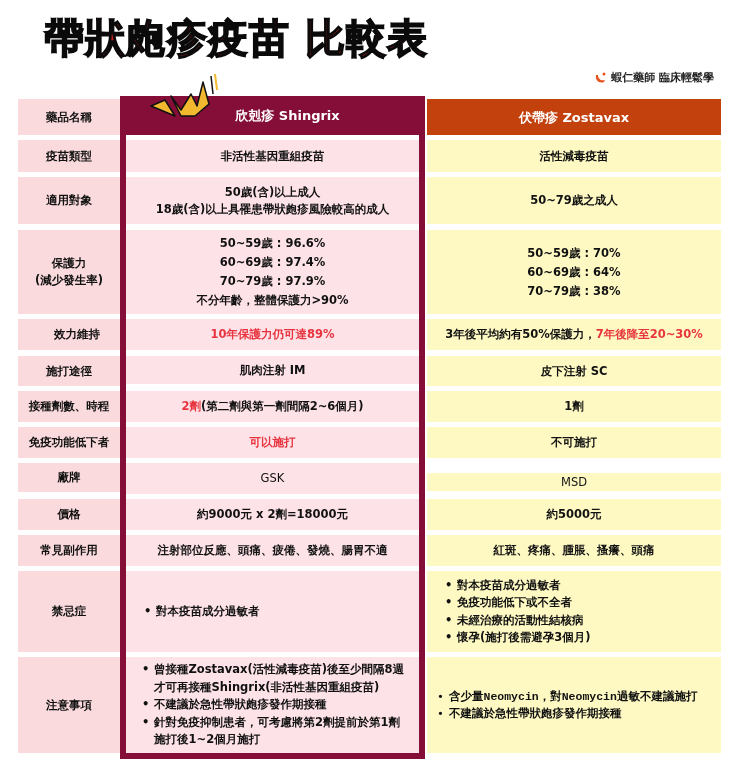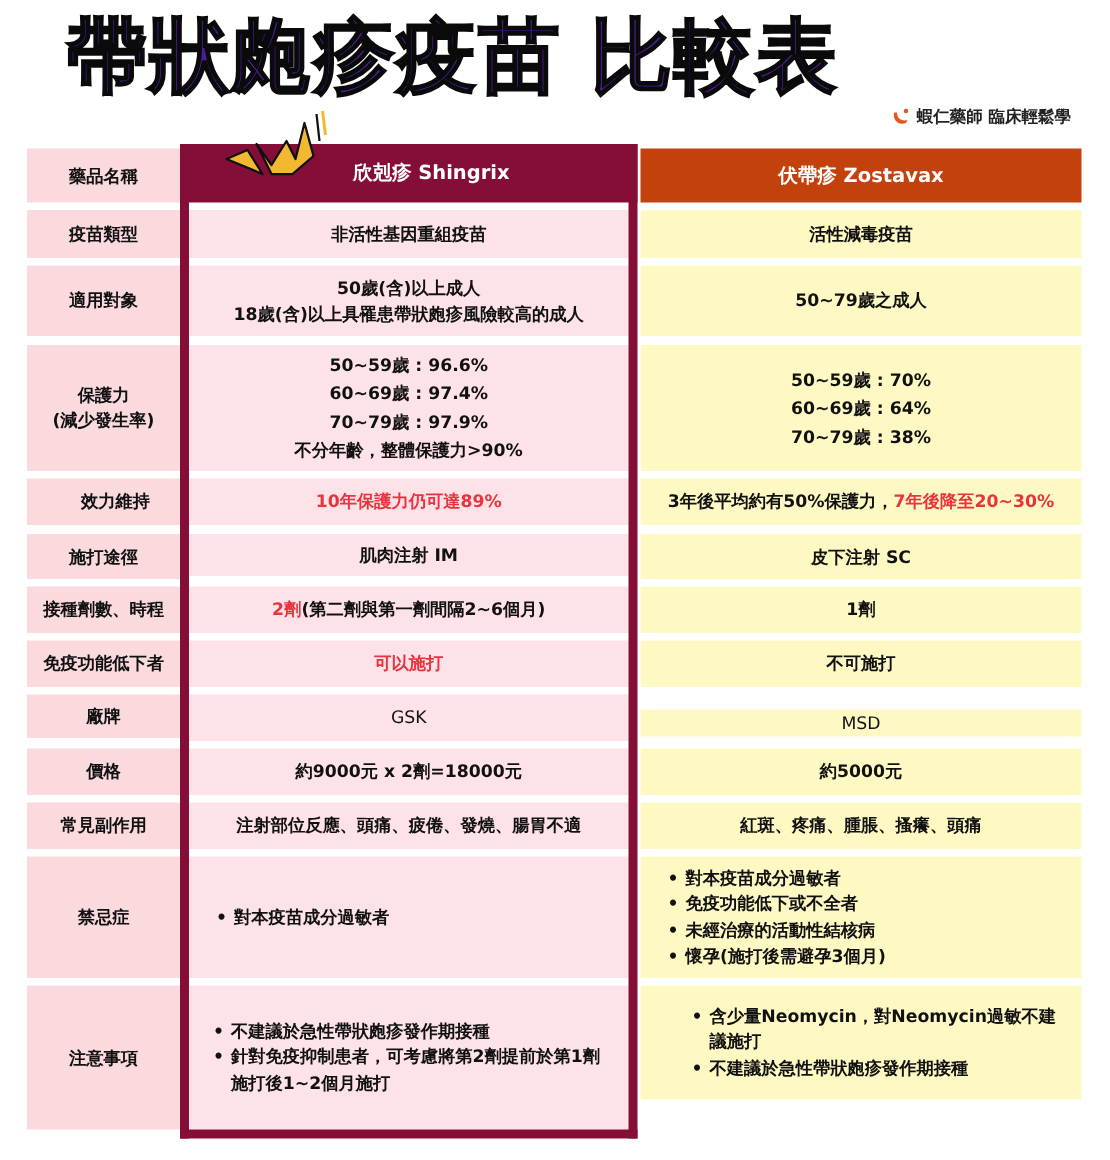--- a/index.html
+++ b/index.html
@@ -1,21 +1,21 @@
 <!DOCTYPE html>
 <html><head>
 <meta charset="utf-8">
 <style>
   * { box-sizing: border-box; margin: 0; padding: 0; }
   html, body { width: 740px; height: 773px; background: #ffffff; overflow: hidden; }
   body { position: relative; font-family: "DejaVu Sans", "Liberation Sans", sans-serif; color: #111; }
 
   .title {
     position: absolute; left: 44px; top: 6px;
-    font-size: 54px; font-weight: 900; letter-spacing: 1px; color: #4c1d95;
+    font-size: 40px; font-weight: 900; letter-spacing: 1px; color: #b91c1c;
     line-height: 64px; white-space: nowrap;
     -webkit-text-stroke: 1.5px #0a0a0a;
   }
   .brand {
     position: absolute; right: 26px; top: 70px; display: flex; align-items: center; gap: 4px;
     font-size: 11px; font-weight: 700; color: #222;
   }
   .brand svg { width: 14px; height: 14px; }
 
   .cell {
@@ -192,25 +192,26 @@
     <li>未經治療的活動性結核病</li>
     <li>懷孕(施打後需避孕3個月)</li>
   </ul>
 </div>
 
 <div class="cell label" style="top:657px;height:96px;">
     <span>注意事項</span>
   </div>
 <div class="cell s-cell left-align" style="top:657px;height:96px;padding-left:14px;padding-right:12px;">
   <ul class="blist">
+    <li>曾接種Zostavax(活性減毒疫苗)後至少間隔8週才可再接種Shingrix(非活性基因重組疫苗)</li>
     <li>不建議於急性帶狀皰疹發作期接種</li>
     <li>針對免疫抑制患者，可考慮將第2劑提前於第1劑施打後1~2個月施打</li>
   </ul>
 </div>
-<div class="cell z-cell left-align" style="top:657px;height:76px;padding-left:32px;padding-right:14px;">
+<div class="cell z-cell left-align" style="top:657px;height:96px;padding-left:8px;padding-right:14px;font-family:Liberation Mono, monospace;">
   <ul class="blist">
     <li>含少量Neomycin，對Neomycin過敏不建議施打</li>
     <li>不建議於急性帶狀皰疹發作期接種</li>
   </ul>
 </div>
 
 <div class="shingrix-frame"></div>
 
 <svg class="crown" viewBox="0 0 80 52">
   <path d="M6 36 L30 46 L20 30 Z" fill="#f2b830" stroke="#111" stroke-width="1.5" stroke-linejoin="round"></path>

